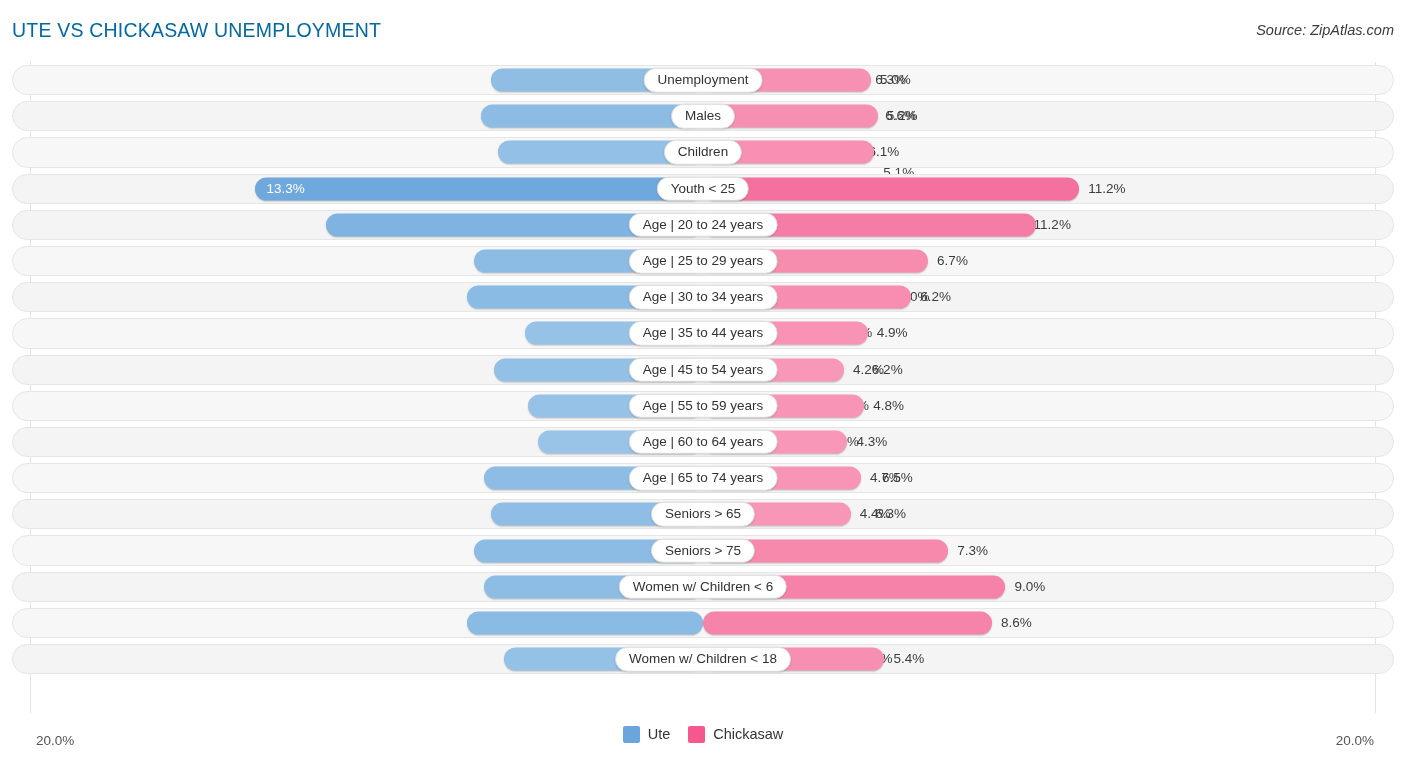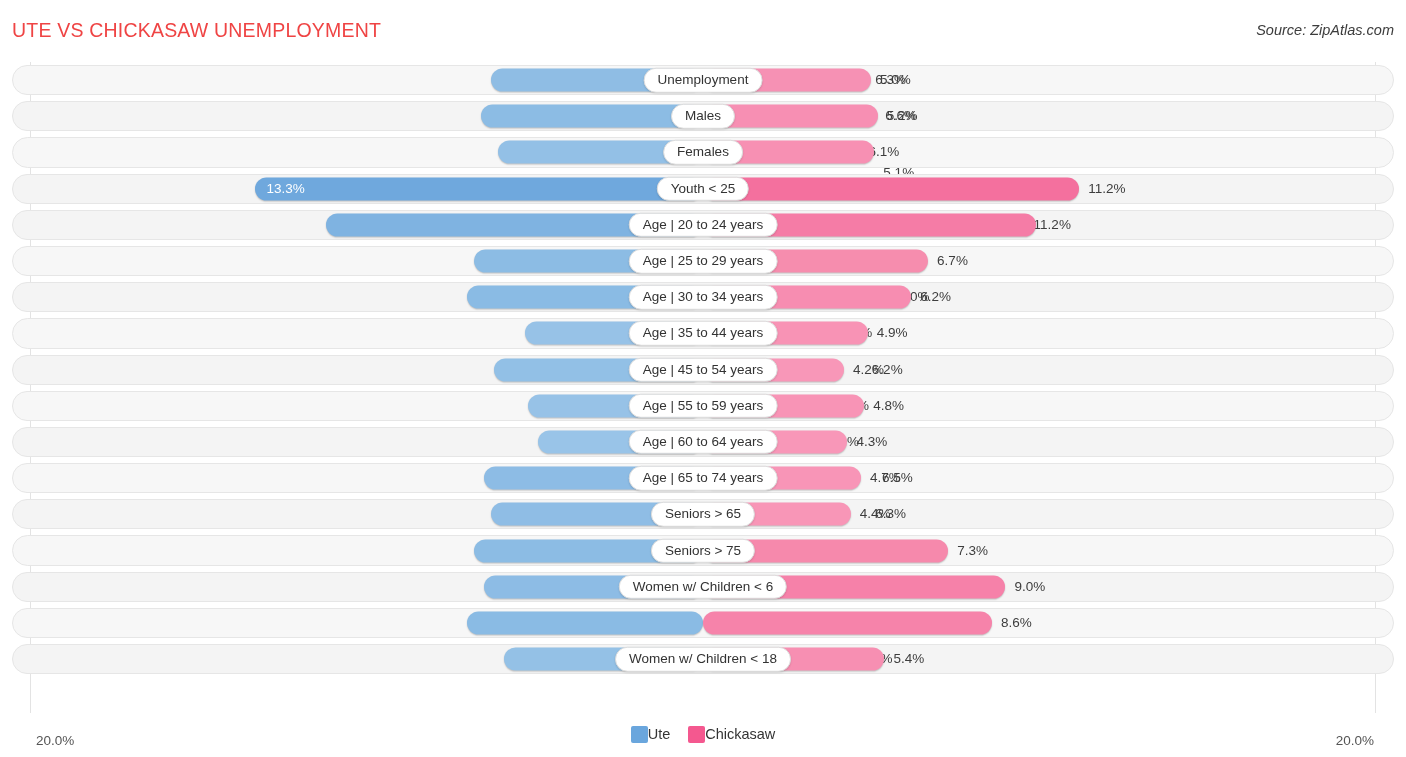--- a/index.html
+++ b/index.html
@@ -9,21 +9,21 @@
     background: #ffffff;
     font-family: "Liberation Sans", sans-serif;
     overflow: hidden;
   }
   #page { position: relative; width: 1406px; height: 757px; background:#fff; }
 
   
   .hdr { position: absolute; top: 0; left: 0; width: 1406px; height: 62px; }
   .title {
     position: absolute; left: 12px; top: 19px;
-    font-size: 19.5px; color: #ef4444; letter-spacing: .2px;
+    font-size: 19.5px; color: #0369a1; letter-spacing: .2px;
     white-space: nowrap;
   }
   .source {
     position: absolute; right: 12px; top: 22px;
     font-size: 14.5px; font-style: italic; color: #3c3c3c;
     white-space: nowrap;
   }
 
   
   .plot { position: absolute; left: 0; top: 62px; width: 1406px; height: 651px; }
@@ -93,21 +93,21 @@
     font-size: 13.5px; color: #555;
   }
   .axmax {
     position: absolute; right: 32px; top: 20px;
     font-size: 13.5px; color: #555;
   }
   .legend {
     position: absolute; left: 0; top: 13px; width: 1406px;
     display: flex; justify-content: center; align-items: center; gap: 18px;
   }
-  .lg { display: flex; align-items: center; gap: 0; }
+  .lg { display: flex; align-items: center; gap: 8px; }
   .sw { width: 17px; height: 17px; border-radius: 2px; display: block; }
   .lgt { font-size: 14.5px; color: #333; line-height: 1; }
 </style>
 </head>
 <body>
 
 <div id="page">
 
   <div class="hdr">
     <div class="title">UTE VS CHICKASAW UNEMPLOYMENT</div>
@@ -133,21 +133,21 @@
           <div class="bar right" style="width: 174.72px; background: rgb(247, 143, 179);"></div>
           <div class="val" style="left: 886.72px;">5.2%</div>
           <div class="pill">Males</div>
         </div>
         <div class="row">
           <div class="track"></div>
           <div class="bar left" style="width: 205.265px; background: rgb(147, 192, 230);"></div>
           <div class="val" style="right: 506.735px;">6.1%</div>
           <div class="bar right" style="width: 171.36px; background: rgb(247, 144, 179);"></div>
           <div class="val" style="left: 883.36px; margin-top: 21px;">5.1%</div>
-          <div class="pill">Females</div>
+          <div class="pill">Children</div>
         </div>
         <div class="row alt">
           <div class="track"></div>
           <div class="bar left" style="width: 447.545px; background: rgb(111, 168, 221);"></div>
           <div class="val inside" style="left: 266.455px;">13.3%</div>
           <div class="bar right" style="width: 376.32px; background: rgb(244, 112, 158);"></div>
           <div class="val" style="left: 1088.32px;">11.2%</div>
           <div class="pill">Youth &lt; 25</div>
         </div>
         <div class="row alt">

